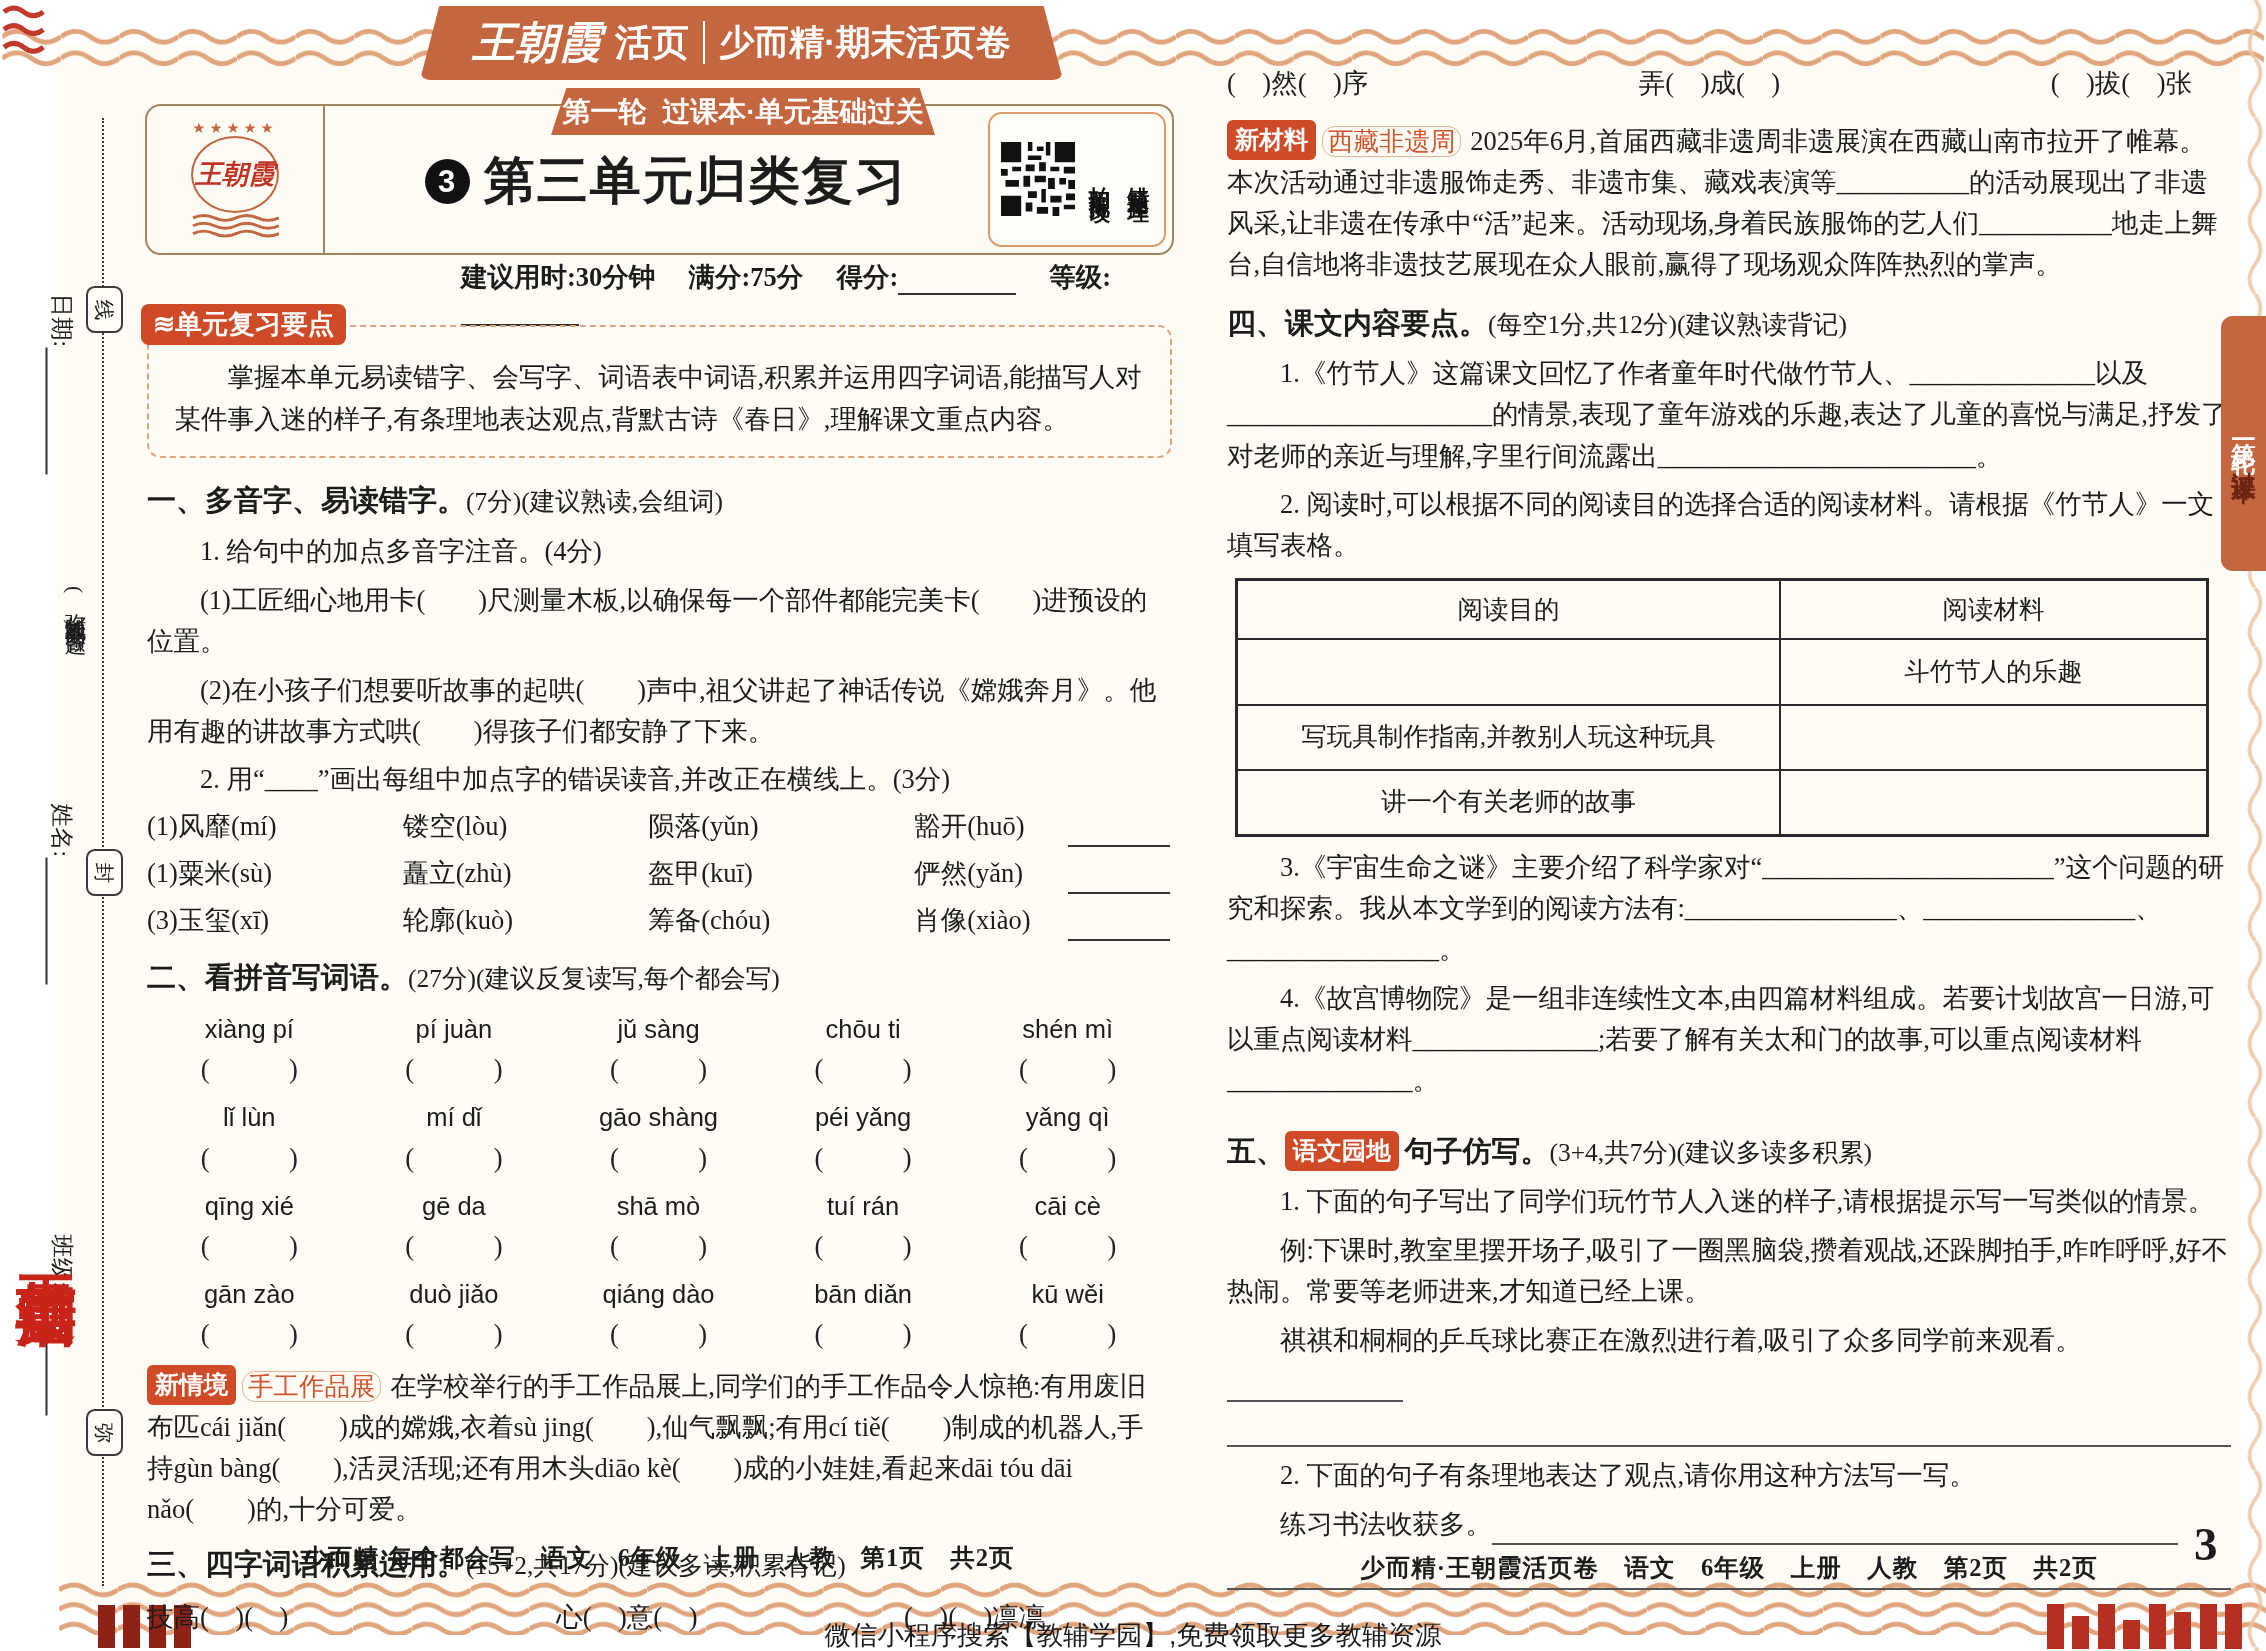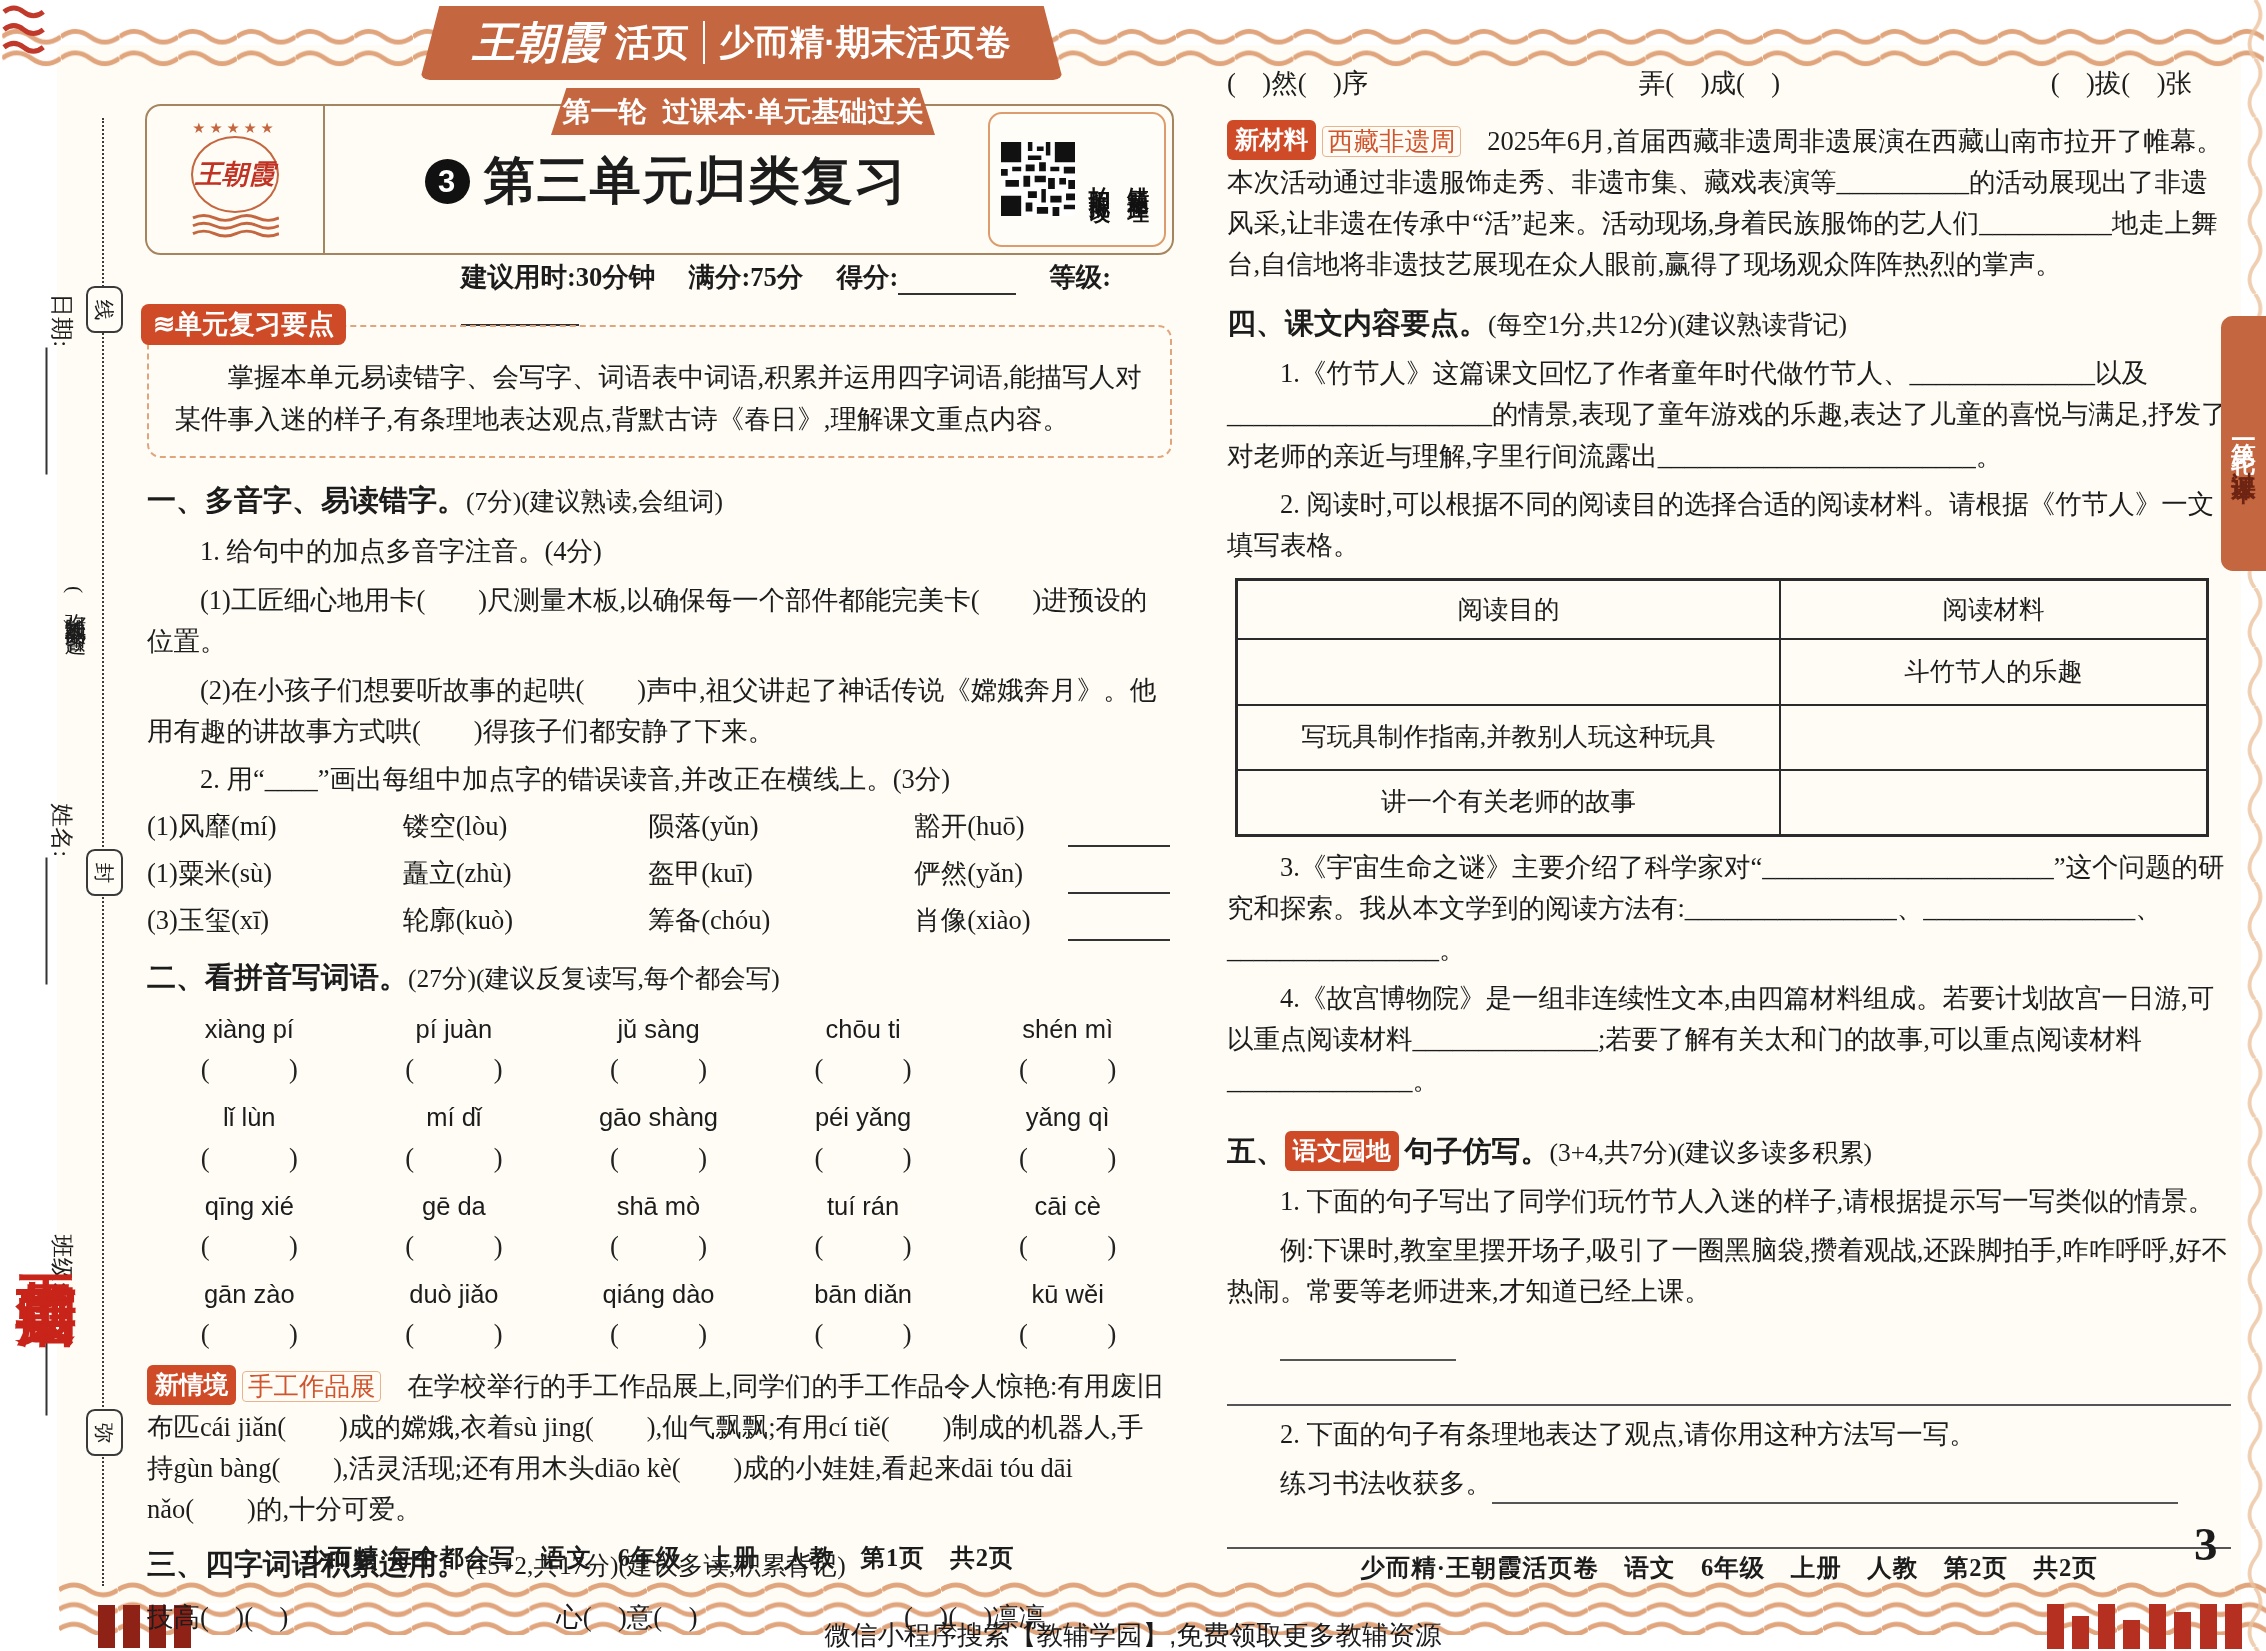--- a/index.html
+++ b/index.html
@@ -51,21 +51,21 @@
   .review-text{padding:29px 25.5px 0 25.5px;font-size:26.5px;line-height:1.6;text-indent:2em;}
   
   .col{position:absolute;font-size:26.5px;line-height:1.55;}
   .col-l{left:147px;top:478px;width:1023px;}
   .col-r{left:1227px;top:63px;width:1004px;}
   .h{font-family:"Liberation Sans",sans-serif;font-weight:bold;font-size:29px;}
   .hmeta{font-family:"Liberation Serif",serif;font-weight:normal;font-size:25.5px;}
   .q{margin-top:7.8px;text-indent:2em;}
   .badge{display:inline-block;background:#cf4a26;color:#fff;border-radius:5.9px;font-family:"Liberation Sans",sans-serif;
          font-weight:bold;font-size:24.5px;padding:1px 7.8px;margin-right:5.9px;vertical-align:2px;}
-  .olabel{color:#d0552e;border:1px solid #e8b390;border-radius:4px;padding:0 4.9px;margin-right:26px;font-size:25.5px;}
+  .olabel{color:#d0552e;border:1px solid #e8b390;border-radius:13px;padding:0 4.9px;margin-right:9px;font-size:25.5px;}
   .row4{display:grid;grid-template-columns:25% 24% 26% 15% 10%;margin-top:5.9px;align-items:end;}
   .row4 .u{width:100%;}
   .pygrid{display:grid;grid-template-columns:repeat(5,1fr);row-gap:7.8px;margin-top:9.8px;text-align:center;}
   .py{font-family:"Liberation Sans",sans-serif;font-size:25.5px;}
   .pp{font-size:26.5px;color:#222;}
   .idioms{display:grid;grid-template-columns:40% 34% 26%;row-gap:24px;margin-top:9.8px;}
   .cont3{display:flex;justify-content:space-between;padding-right:39px;}
   
   .tbl{margin:11.8px 0 9.8px 7.8px;width:970px;border:2px solid #2b2b2b;}
   .trow{display:grid;grid-template-columns:56% 44%;}
@@ -369,21 +369,21 @@
     </div>
     <div class="q">3.《宇宙生命之谜》主要介绍了科学家对“______________________”这个问题的研究和探索。我从本文学到的阅读方法有:________________、________________、________________。</div>
     <div class="q">4.《故宫博物院》是一组非连续性文本,由四篇材料组成。若要计划故宫一日游,可以重点阅读材料______________;若要了解有关太和门的故事,可以重点阅读材料______________。</div>
 
     <div style="margin-top:28px">
       <span class="h">五、</span><span class="badge">语文园地</span><span class="h">句子仿写。</span><span class="hmeta">(3+4,共7分)(建议多读多积累)</span>
     </div>
     <div class="q">1. 下面的句子写出了同学们玩竹节人入迷的样子,请根据提示写一写类似的情景。</div>
     <div class="q">例:下课时,教室里摆开场子,吸引了一圈黑脑袋,攒着观战,还跺脚拍手,咋咋呼呼,好不热闹。常要等老师进来,才知道已经上课。</div>
     <div class="q">
-      <span class="tail-u" style="width:176px"></span>
+      <span>祺祺和桐桐的乒乓球比赛正在激烈进行着,吸引了众多同学前来观看。</span><span class="tail-u" style="width:176px"></span>
     </div>
     <div class="ansline"></div>
     <div class="q">2. 下面的句子有条理地表达了观点,请你用这种方法写一写。</div>
     <div class="q">
       <span>练习书法收获多。</span><span class="tail-u" style="width:686px"></span>
     </div>
     <div class="ansline"></div>
 
   </div>
 

